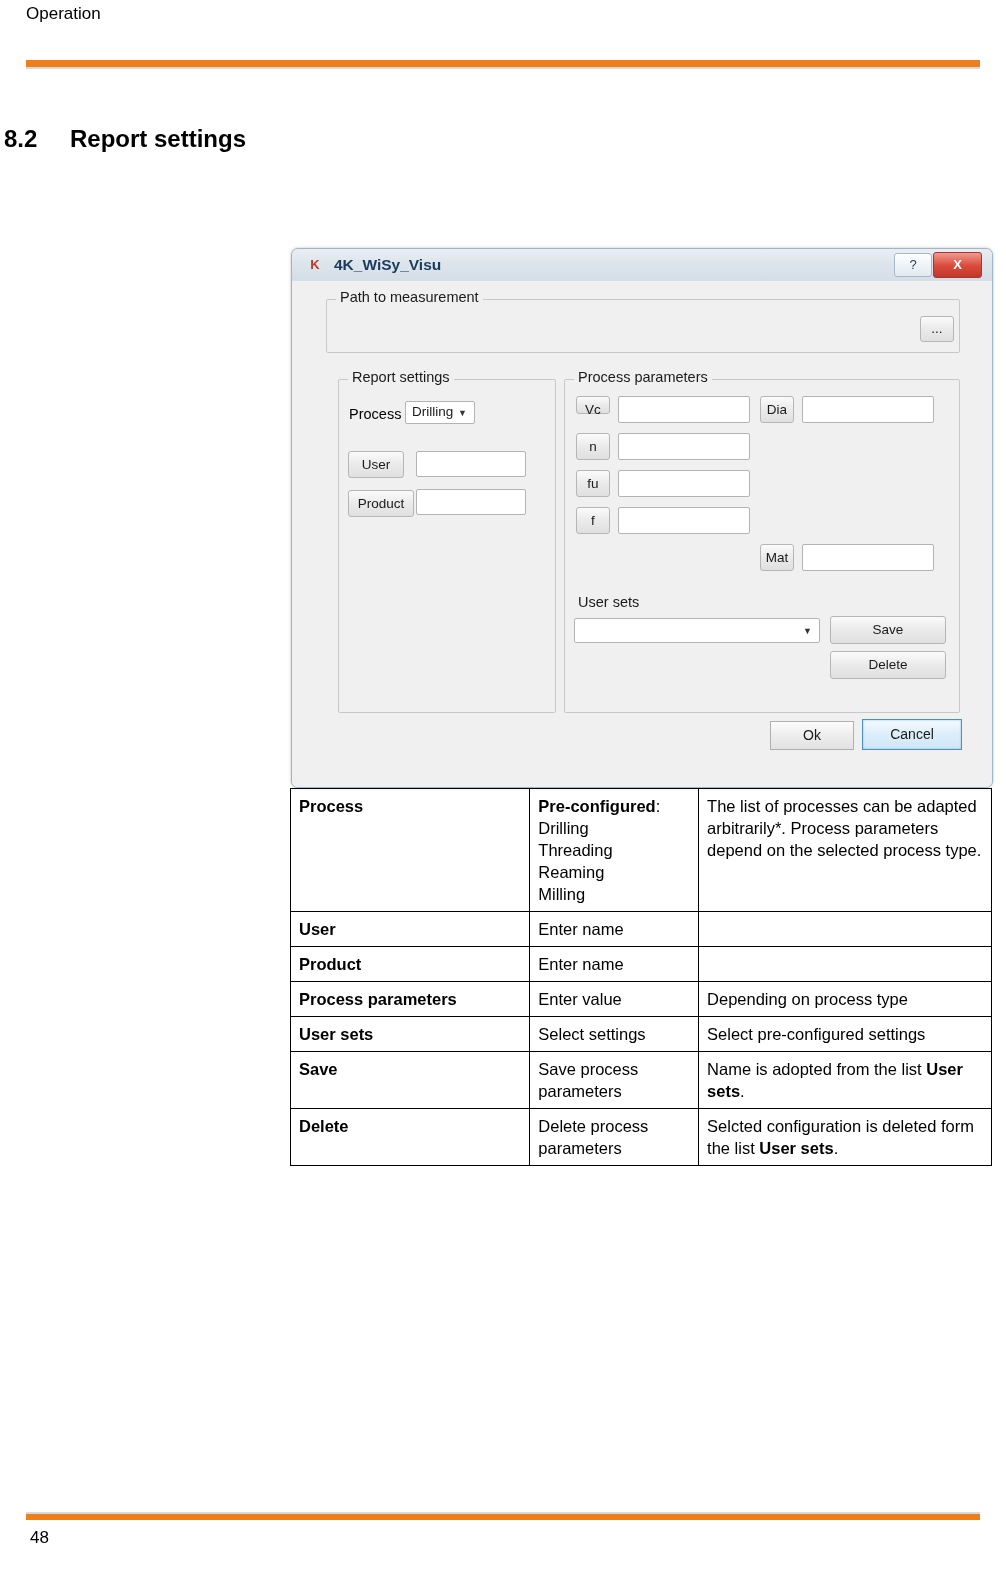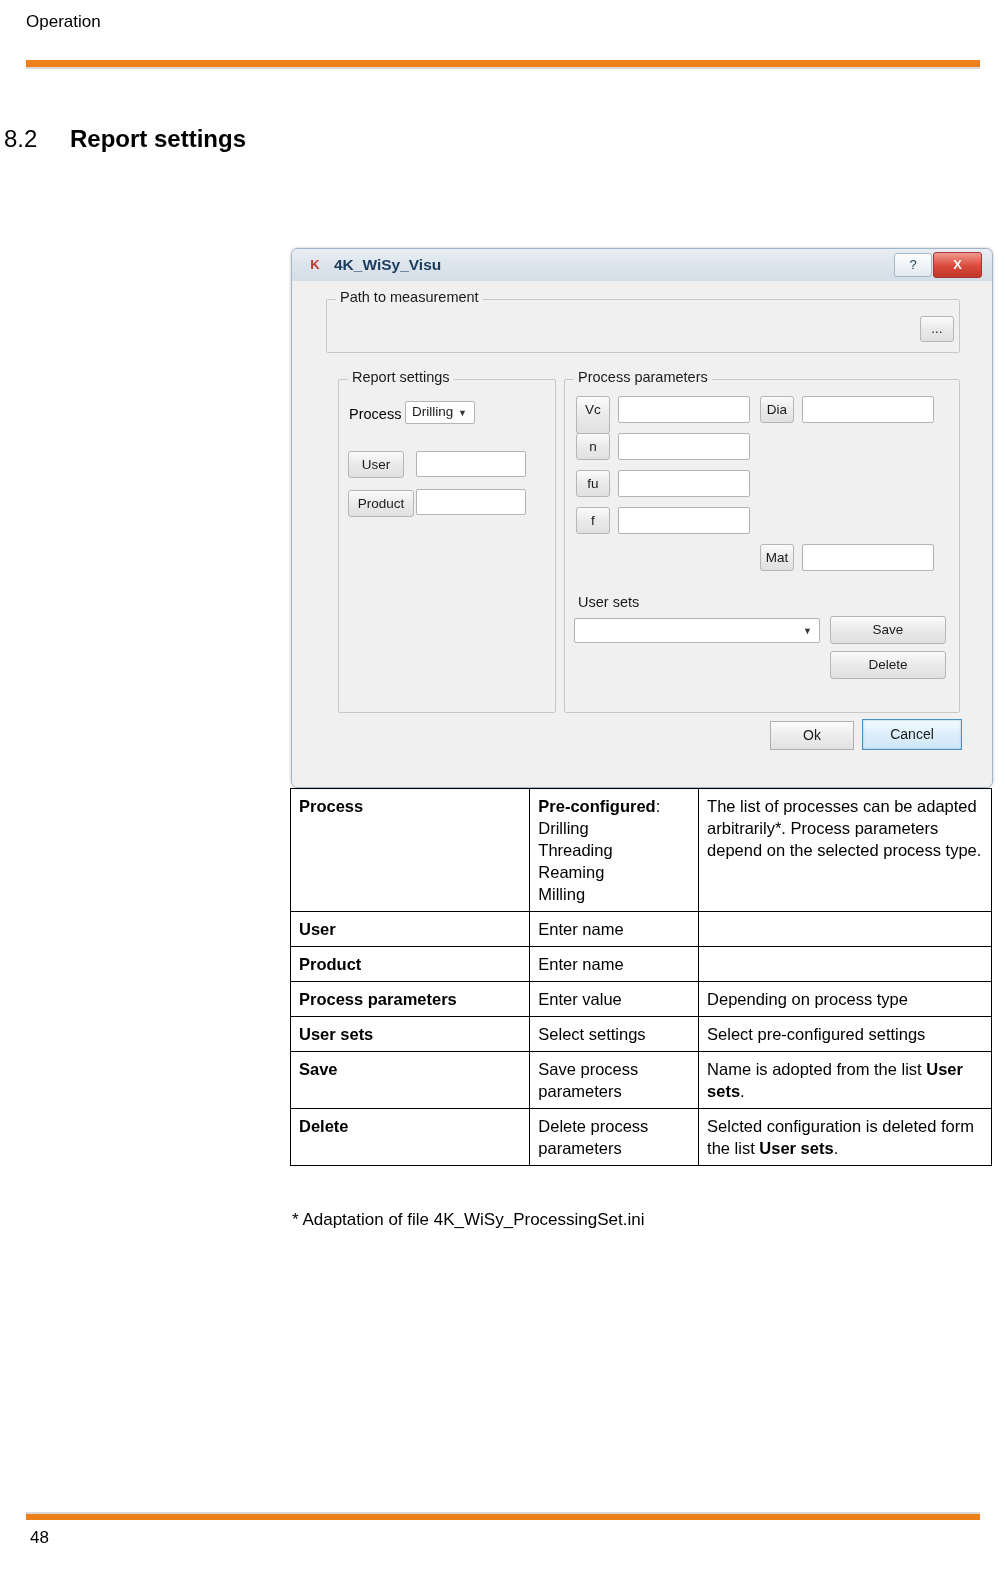--- a/index.html
+++ b/index.html
@@ -17,21 +17,21 @@
   }
   .page {
     position: relative;
     width: 1006px;
     height: 1580px;
   }
   
   .header-text {
     position: absolute;
     left: 26px;
-    top: 12px;
+    top: 4px;
     font-size: 17px;
     color: #000;
   }
   .header-rule {
     position: absolute;
     left: 26px;
     top: 60px;
     width: 954px;
     height: 7px;
     background: #ef7f1a;
@@ -43,21 +43,21 @@
     width: 954px;
     height: 2px;
     background: #d9d9d9;
   }
   
   .sec-num {
     position: absolute;
     left: 4px;
     top: 125px;
     font-size: 24px;
-    font-weight: normal;
+    font-weight: bold;
   }
   .sec-title {
     position: absolute;
     left: 70px;
     top: 125px;
     font-size: 24px;
     font-weight: bold;
   }
   
   .intro {
@@ -308,21 +308,21 @@
         <span class="arrow">▼</span>
       </div>
       <div class="smallbtn" style="left:56px; top:170px; width:56px; height:27px; line-height:25px;">User</div>
       <div class="txtfield" style="left:124px; top:170px; width:110px; height:26px;"></div>
       <div class="smallbtn" style="left:56px; top:209px; width:66px; height:27px; line-height:25px;">Product</div>
       <div class="txtfield" style="left:124px; top:208px; width:110px; height:26px;"></div>
 
       <div class="grp" style="left:272px; top:98px; width:394px; height:332px;"></div>
       <div class="grp-label" style="left:282px; top:88px;">Process parameters</div>
 
-      <div class="smallbtn" style="left:284px; top:115px; width:34px; height:38px; line-height:25px;">Vc</div>
+      <div class="smallbtn" style="left:284px; top:115px; width:34px; height:18px; line-height:25px;">Vc</div>
       <div class="txtfield" style="left:326px; top:115px; width:132px; height:27px;"></div>
       <div class="smallbtn" style="left:468px; top:115px; width:34px; height:27px; line-height:25px;">Dia</div>
       <div class="txtfield" style="left:510px; top:115px; width:132px; height:27px;"></div>
 
       <div class="smallbtn" style="left:284px; top:152px; width:34px; height:27px; line-height:25px;">n</div>
       <div class="txtfield" style="left:326px; top:152px; width:132px; height:27px;"></div>
 
       <div class="smallbtn" style="left:284px; top:189px; width:34px; height:27px; line-height:25px;">fu</div>
       <div class="txtfield" style="left:326px; top:189px; width:132px; height:27px;"></div>
 
@@ -385,19 +385,18 @@
         <td class="c3"><span>Name is adopted from the list </span><span style="font-weight:bold;">User sets</span><span>.</span></td>
       </tr>
       <tr>
         <td class="c1">Delete</td>
         <td class="c2">Delete process parameters</td>
         <td class="c3"><span>Selcted configuration is deleted form the list </span><span style="font-weight:bold;">User sets</span><span>.</span></td>
       </tr>
     </tbody>
   </table>
 
-  <div class="footnote">* Adaptation of file 4K_WiSy_ProcessingSet.ini</div>
 
   <div class="footer-rule"></div>
   <div class="footer-rule2"></div>
   <div class="page-num">48</div>
 
 </div>
 
 </body></html>

